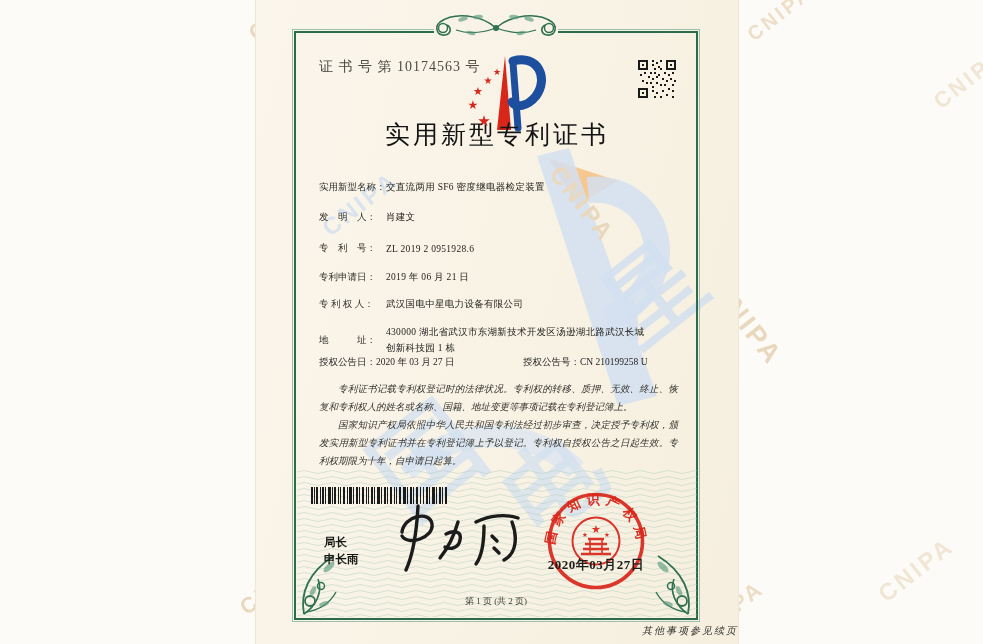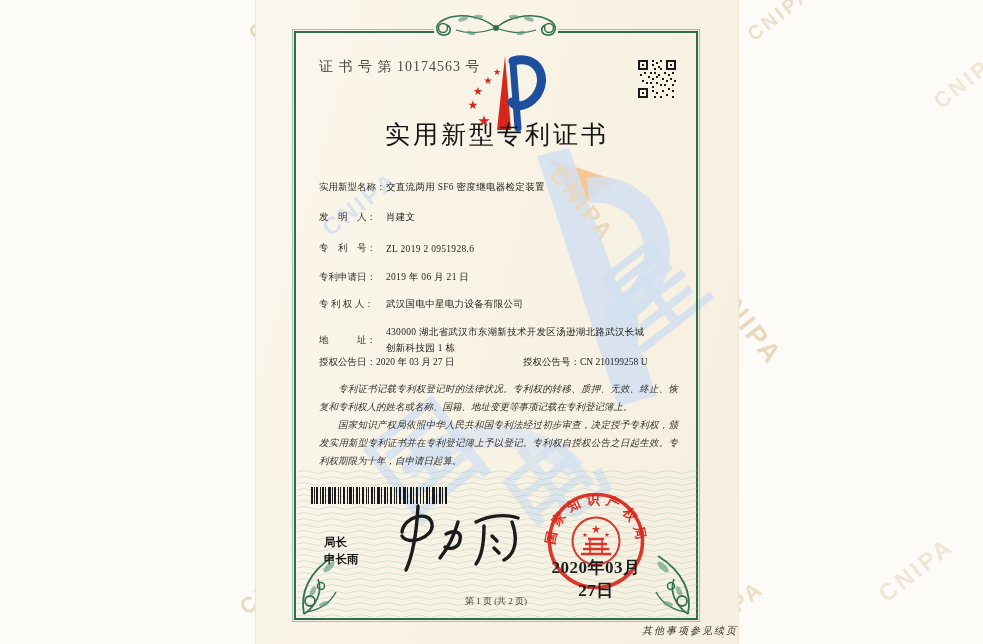--- a/index.html
+++ b/index.html
@@ -37,21 +37,21 @@
   #grant-row .pair2{position:absolute;left:204px;top:0;}
   #paras{left:63px;top:380px;width:359px;font-size:9.5px;line-height:18px;color:#33332d;
          text-align:justify;font-style:italic;}
   #paras p{margin:0;text-indent:2em;}
   #barcode{left:55px;top:487px;}
   #director{left:68px;top:526px;font-family:"Liberation Sans","DejaVu Sans",sans-serif;
             font-size:11.5px;font-weight:600;line-height:17px;color:#17171
             4;color:#171714;margin-top:8px;}
   #signature{left:128px;top:498px;}
   #seal{left:288px;top:489px;width:104px;height:104px;}
-  #seal-date{left:288px;top:556px;width:104px;text-align:center;font-size:17px;font-weight:700;
+  #seal-date{left:288px;top:556px;width:104px;text-align:center;font-size:13px;font-weight:700;
              color:#1c1c1a;letter-spacing:.5px;}
   #page-note{left:38px;top:595px;width:404px;text-align:center;font-size:9px;color:#3d3d36;}
   #cont-note{left:0;right:0;top:624px;text-align:right;font-size:10px;color:#33332c;font-style:italic;letter-spacing:2px;}
   .grn{stroke:#2f7151;fill:none;}
   .grnf{fill:#5d997c;stroke:none;opacity:.65;}
 </style>
 </head>
 <body>
 
 <div id="stage">

